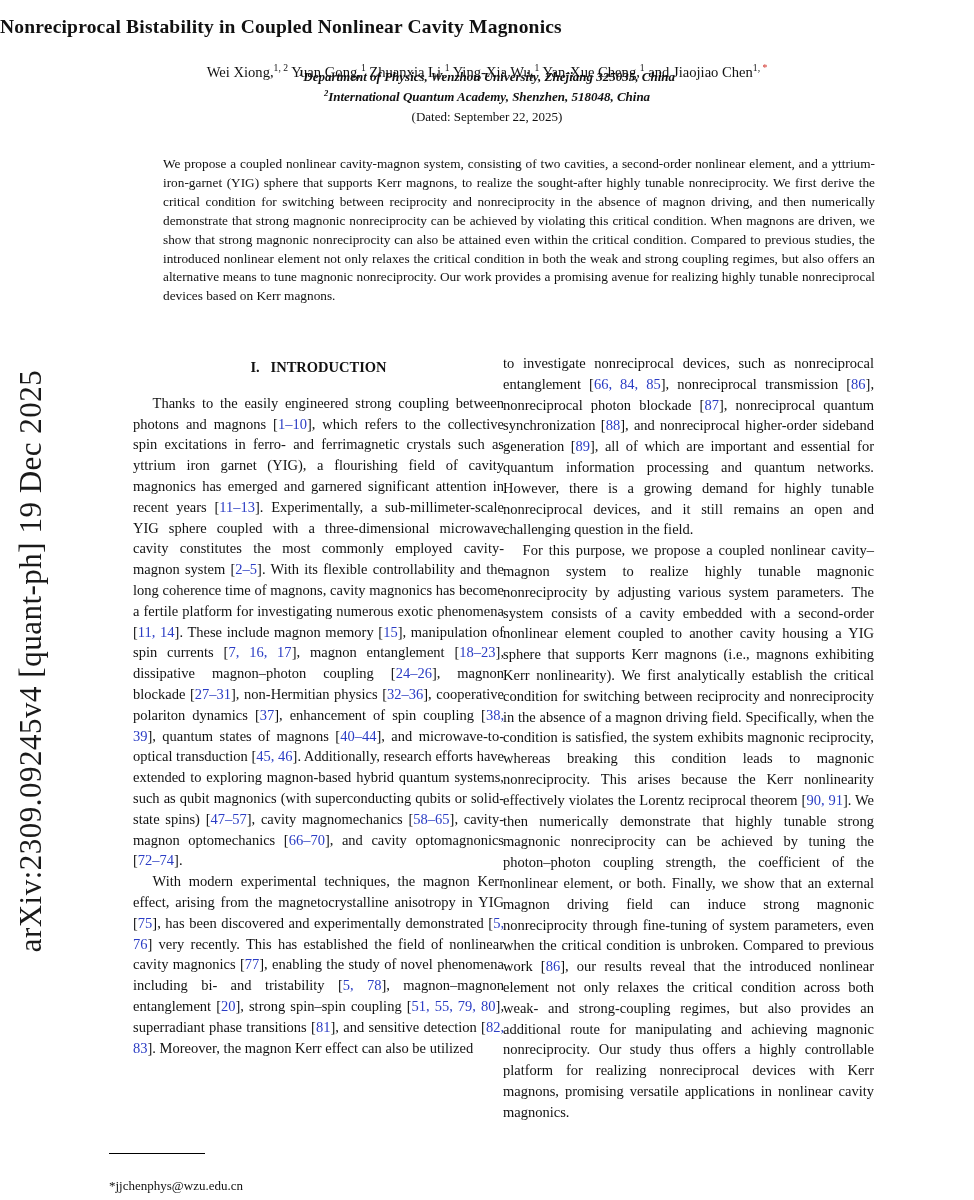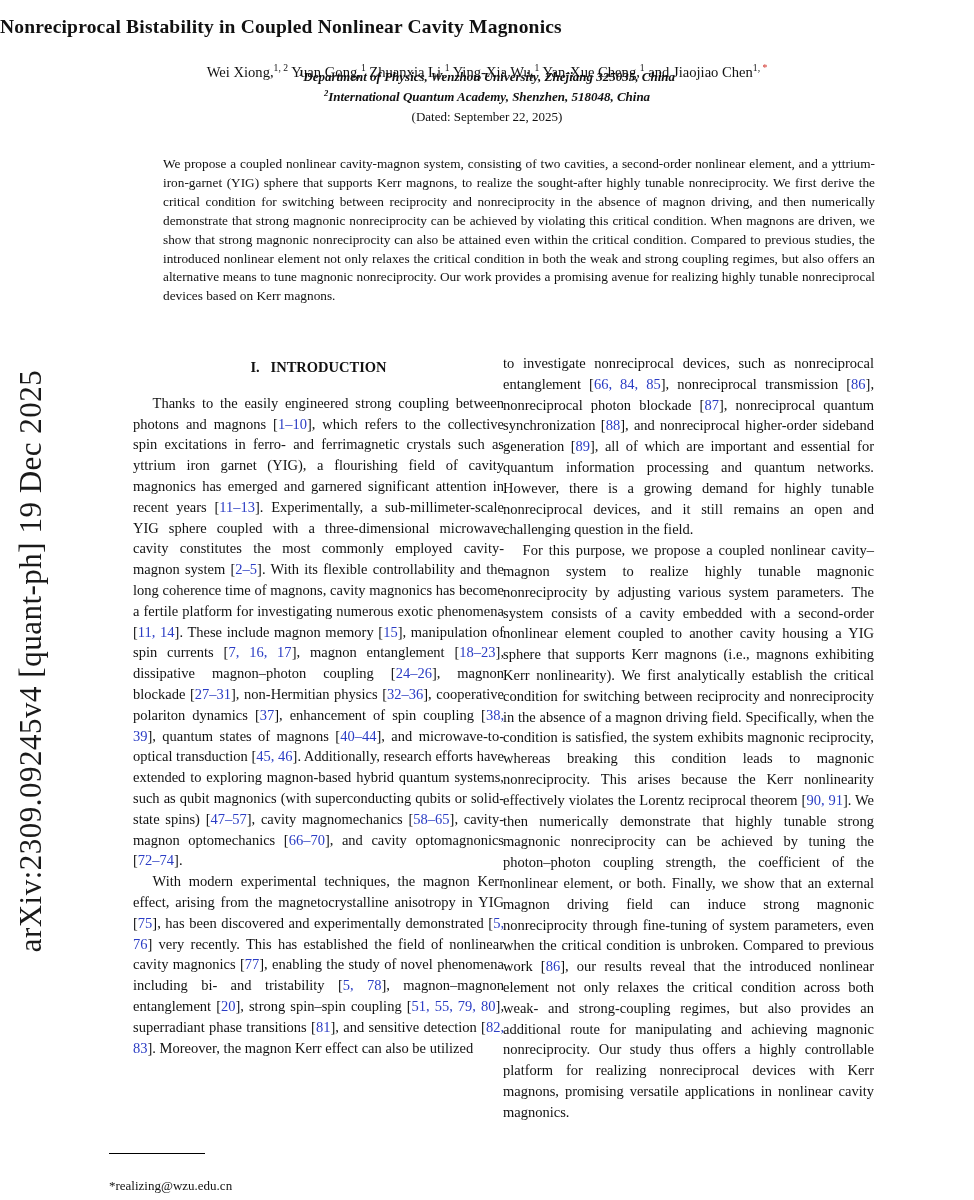--- a/index.html
+++ b/index.html
@@ -95,15 +95,15 @@
     <p class="para">With modern experimental techniques, the magnon Kerr effect, arising from the magnetocrystalline anisotropy in YIG [<span class="ref">75</span>], has been discovered and experimentally demonstrated [<span class="ref">5, 76</span>] very recently. This has established the field of nonlinear cavity magnonics [<span class="ref">77</span>], enabling the study of novel phenomena including bi- and tristability [<span class="ref">5, 78</span>], magnon–magnon entanglement [<span class="ref">20</span>], strong spin–spin coupling [<span class="ref">51, 55, 79, 80</span>], superradiant phase transitions [<span class="ref">81</span>], and sensitive detection [<span class="ref">82, 83</span>]. Moreover, the magnon Kerr effect can also be utilized</p>
   </div>
 
   <div class="col col-right">
     <p class="para no-indent">to investigate nonreciprocal devices, such as nonreciprocal entanglement [<span class="ref">66, 84, 85</span>], nonreciprocal transmission [<span class="ref">86</span>], nonreciprocal photon blockade [<span class="ref">87</span>], nonreciprocal quantum synchronization [<span class="ref">88</span>], and nonreciprocal higher-order sideband generation [<span class="ref">89</span>], all of which are important and essential for quantum information processing and quantum networks. However, there is a growing demand for highly tunable nonreciprocal devices, and it still remains an open and challenging question in the field.</p>
     <p class="para">For this purpose, we propose a coupled nonlinear cavity–magnon system to realize highly tunable magnonic nonreciprocity by adjusting various system parameters. The system consists of a cavity embedded with a second-order nonlinear element coupled to another cavity housing a YIG sphere that supports Kerr magnons (i.e., magnons exhibiting Kerr nonlinearity). We first analytically establish the critical condition for switching between reciprocity and nonreciprocity in the absence of a magnon driving field. Specifically, when the condition is satisfied, the system exhibits magnonic reciprocity, whereas breaking this condition leads to magnonic nonreciprocity. This arises because the Kerr nonlinearity effectively violates the Lorentz reciprocal theorem [<span class="ref">90, 91</span>]. We then numerically demonstrate that highly tunable strong magnonic nonreciprocity can be achieved by tuning the photon–photon coupling strength, the coefficient of the nonlinear element, or both. Finally, we show that an external magnon driving field can induce strong magnonic nonreciprocity through fine-tuning of system parameters, even when the critical condition is unbroken. Compared to previous work [<span class="ref">86</span>], our results reveal that the introduced nonlinear element not only relaxes the critical condition across both weak- and strong-coupling regimes, but also provides an additional route for manipulating and achieving magnonic nonreciprocity. Our study thus offers a highly controllable platform for realizing nonreciprocal devices with Kerr magnons, promising versatile applications in nonlinear cavity magnonics.</p>
   </div>
 
   <div class="footnote-rule"></div>
 
-  <div class="footnote">*realizing@wzu.edu.cn</div>
+  <div class="footnote">*jjchenphys@wzu.edu.cn</div>
 
 </div>
 
 </body></html>

